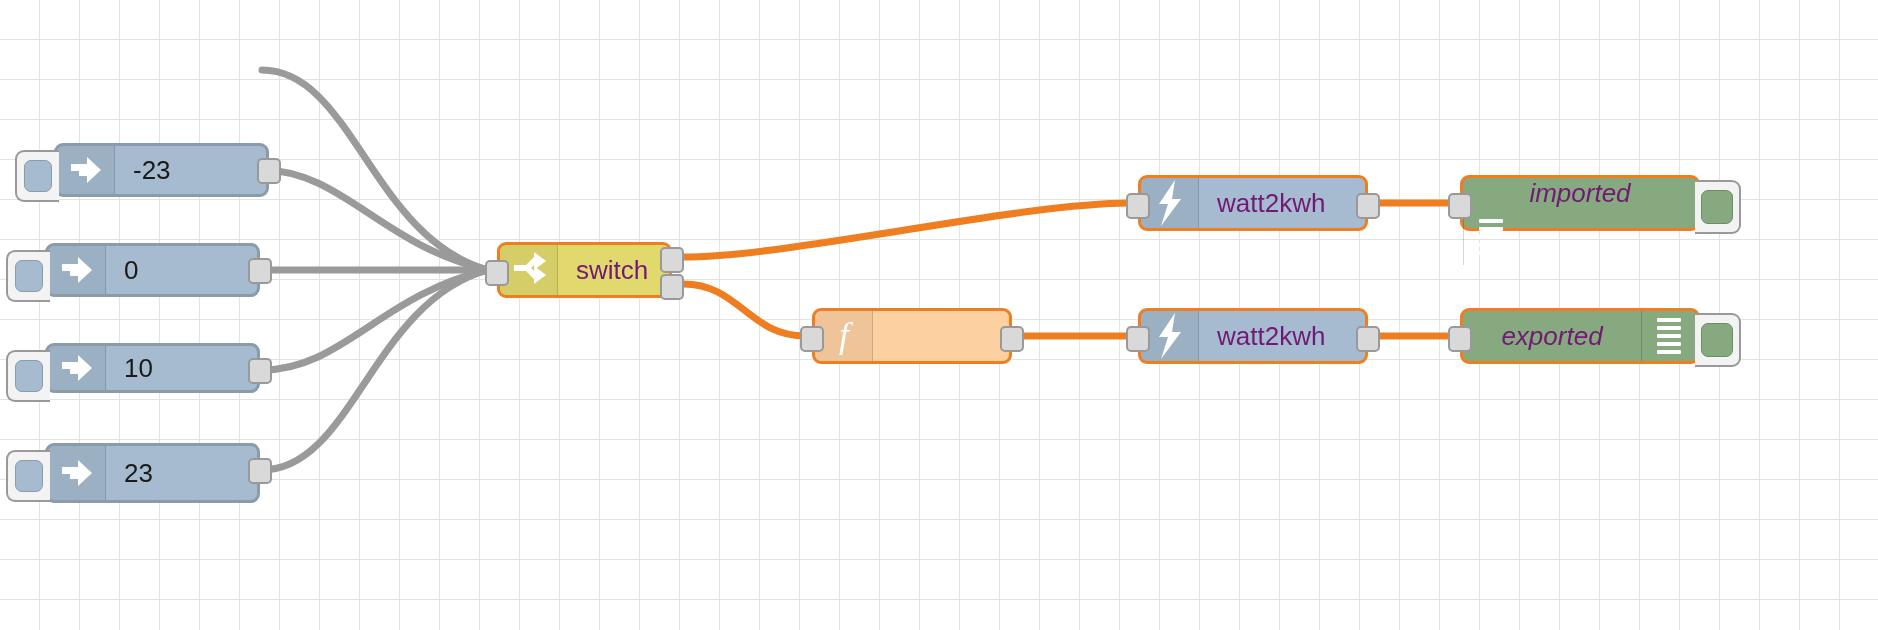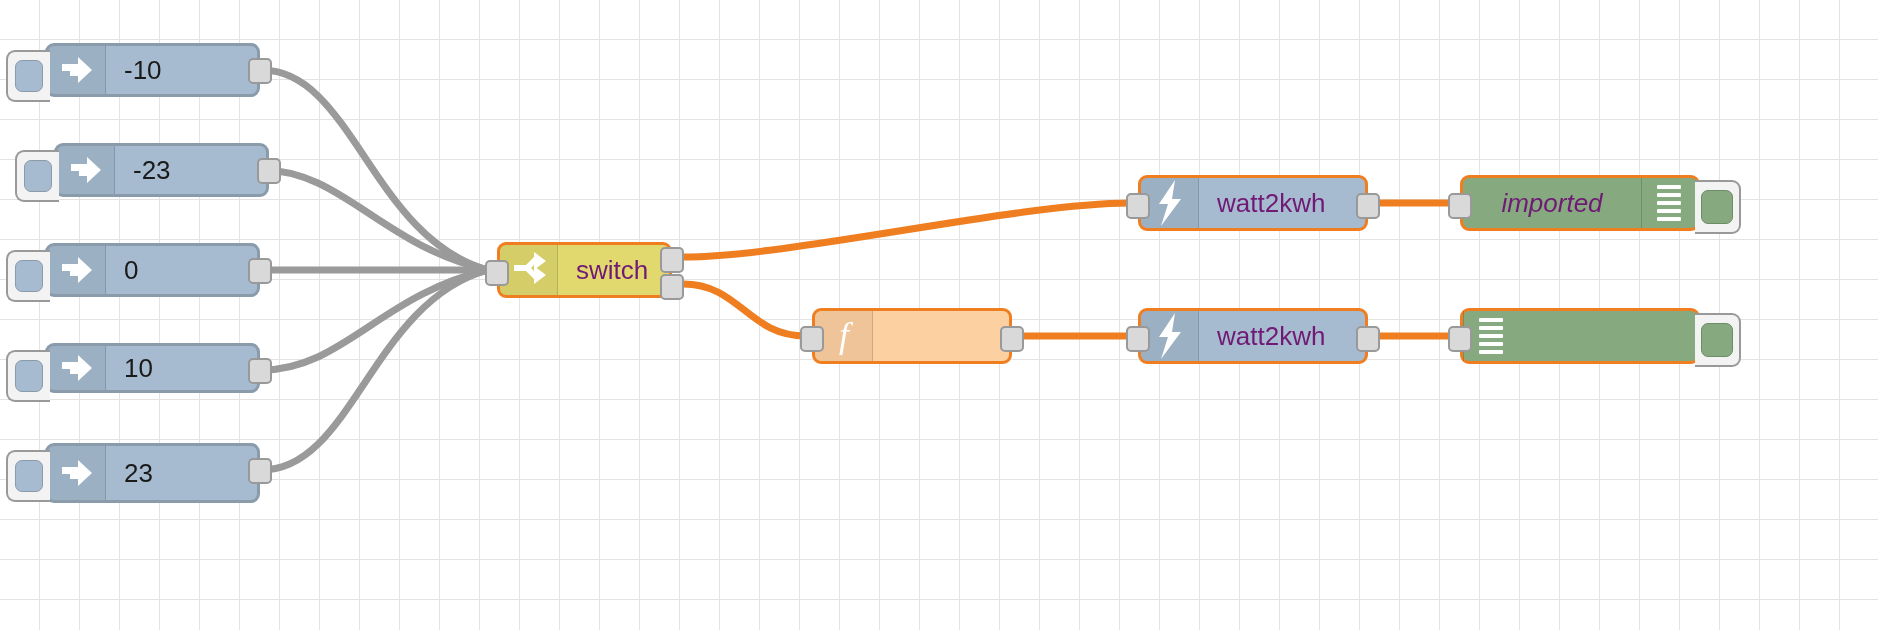--- a/index.html
+++ b/index.html
@@ -221,32 +221,20 @@
       <path stroke="#9a9a9a" stroke-width="7" d="M 262 470 C 352 470, 372 302, 488 270"></path>
 
       <path stroke="#ef7e21" stroke-width="7" d="M 683 257 C 790 257, 1020 203, 1130 203"></path>
       <path stroke="#ef7e21" stroke-width="7" d="M 683 284 C 740 284, 748 336, 806 336"></path>
       <path stroke="#ef7e21" stroke-width="7" d="M 1019 336 C 1060 336, 1090 336, 1130 336"></path>
       <path stroke="#ef7e21" stroke-width="7" d="M 1375 203 C 1405 203, 1425 203, 1455 203"></path>
       <path stroke="#ef7e21" stroke-width="7" d="M 1375 336 C 1405 336, 1425 336, 1455 336"></path>
     </g>
   </svg>
 
-  <div class="node inject" style="left:45px;top:43px;width:215px;height:54px;">
-    <div class="inject-button">
-      <span class="knob"></span>
-    </div>
-    <div class="icon-box">
-      <svg class="glyph" width="34" height="30" viewBox="0 0 34 30" xmlns="http://www.w3.org/2000/svg">
-        <path fill="#ffffff" d="M2 9 h16 v-7 l14 13 -14 13 v-7 h-8 v-5 h-8 z"></path>
-      </svg>
-    </div>
-    <div class="label">-10</div>
-    <div class="port" style="right:-15px;top:12px;"></div>
-  </div>
 
   <div class="node inject" style="left:54px;top:143px;width:215px;height:54px;">
     <div class="inject-button">
       <span class="knob"></span>
     </div>
     <div class="icon-box">
       <svg class="glyph" width="34" height="30" viewBox="0 0 34 30" xmlns="http://www.w3.org/2000/svg">
         <path fill="#ffffff" d="M2 9 h16 v-7 l14 13 -14 13 v-7 h-8 v-5 h-8 z"></path>
       </svg>
     </div>
@@ -331,39 +319,40 @@
     <div class="port" style="left:-15px;top:15px;"></div>
     <div class="icon-box">
       <svg class="glyph" width="30" height="50" viewBox="0 0 30 50" xmlns="http://www.w3.org/2000/svg">
         <path fill="#ffffff" d="M20 2 L4 26 h9 L6 48 L26 21 h-9 z"></path>
       </svg>
     </div>
     <div class="label">watt2kwh</div>
     <div class="port" style="right:-15px;top:15px;"></div>
   </div>
 
-  <div class="node debug" style="left:1460px;top:175px;width:240px;height:56px;">
+  <div class="node debug" style="left:1460px;top:175px;width:240px;height:56px;flex-direction:column;">
     <div class="port" style="left:-15px;top:15px;"></div>
     <div class="label">imported</div>
     <div class="debug-icon-box">
       <span class="debug-lines">
         <i></i>
           <i></i>
           <i></i>
           <i></i>
           <i></i>
       </span>
     </div>
     <div class="debug-button">
       <span class="knob"></span>
     </div>
   </div>
 
   <div class="node debug" style="left:1460px;top:308px;width:240px;height:56px;">
     <div class="port" style="left:-15px;top:15px;"></div>
+    <div class="label">exported</div>
     <div class="debug-icon-box">
       <span class="debug-lines">
         <i></i>
           <i></i>
           <i></i>
           <i></i>
           <i></i>
       </span>
     </div>
     <div class="debug-button">

